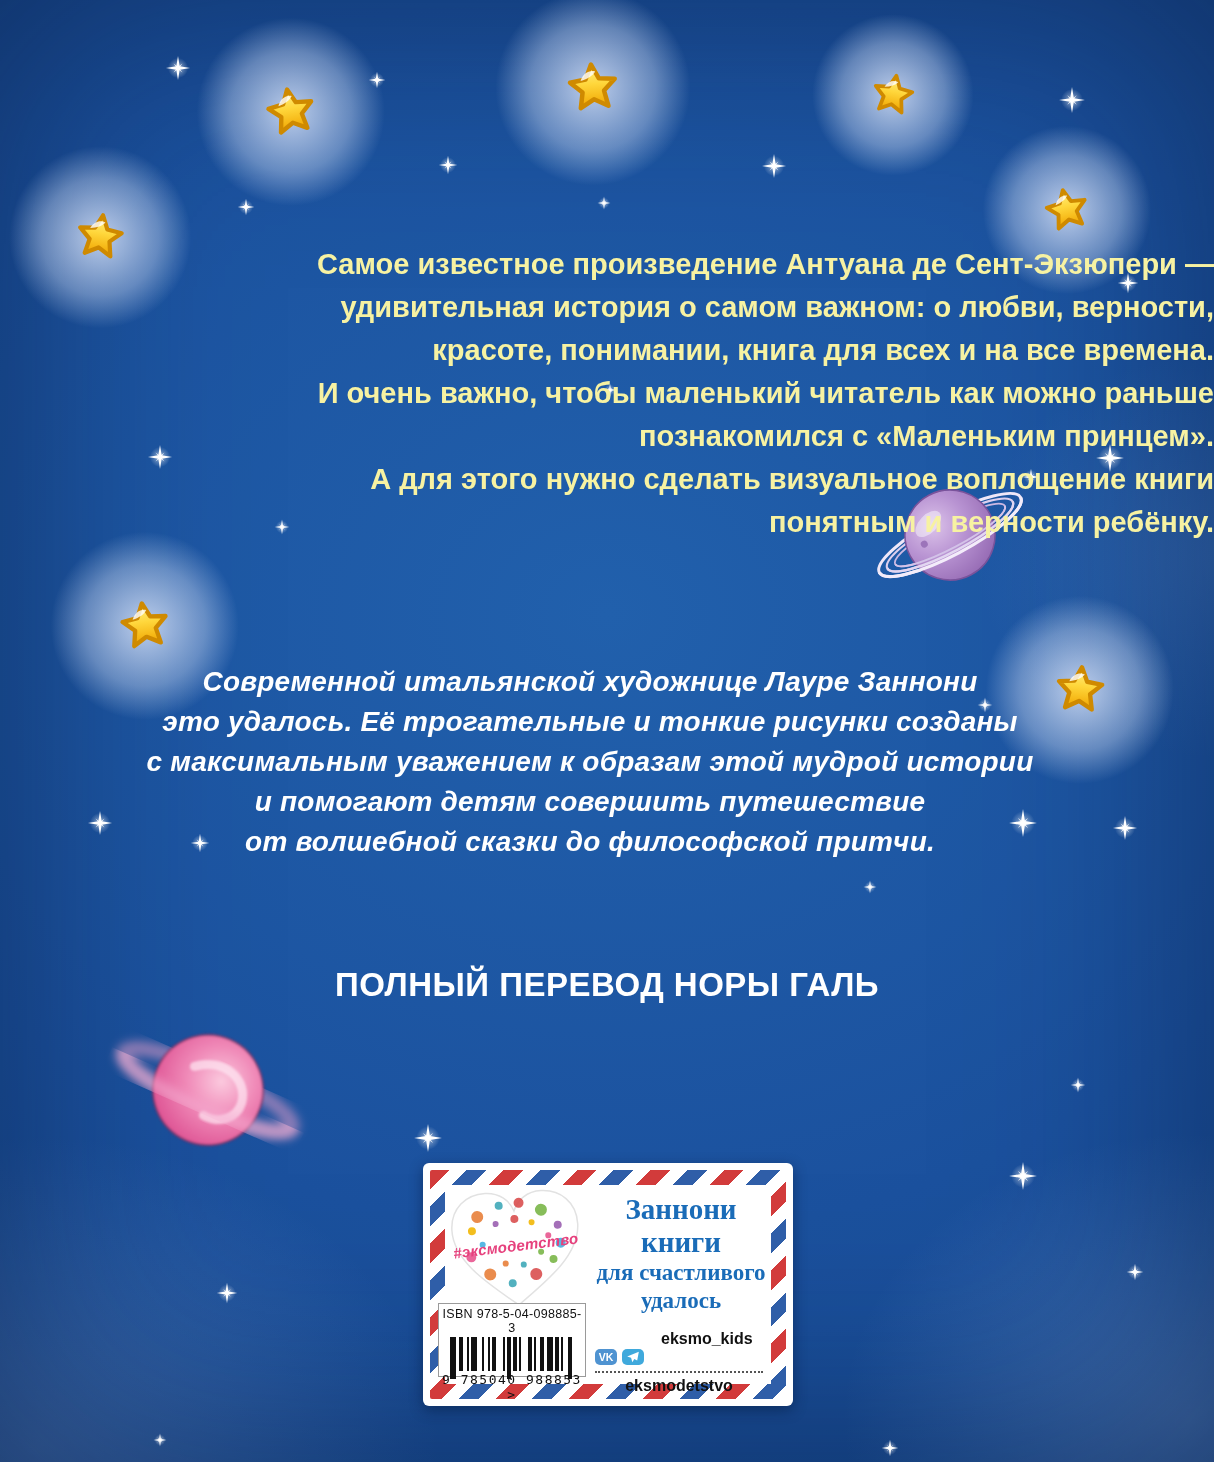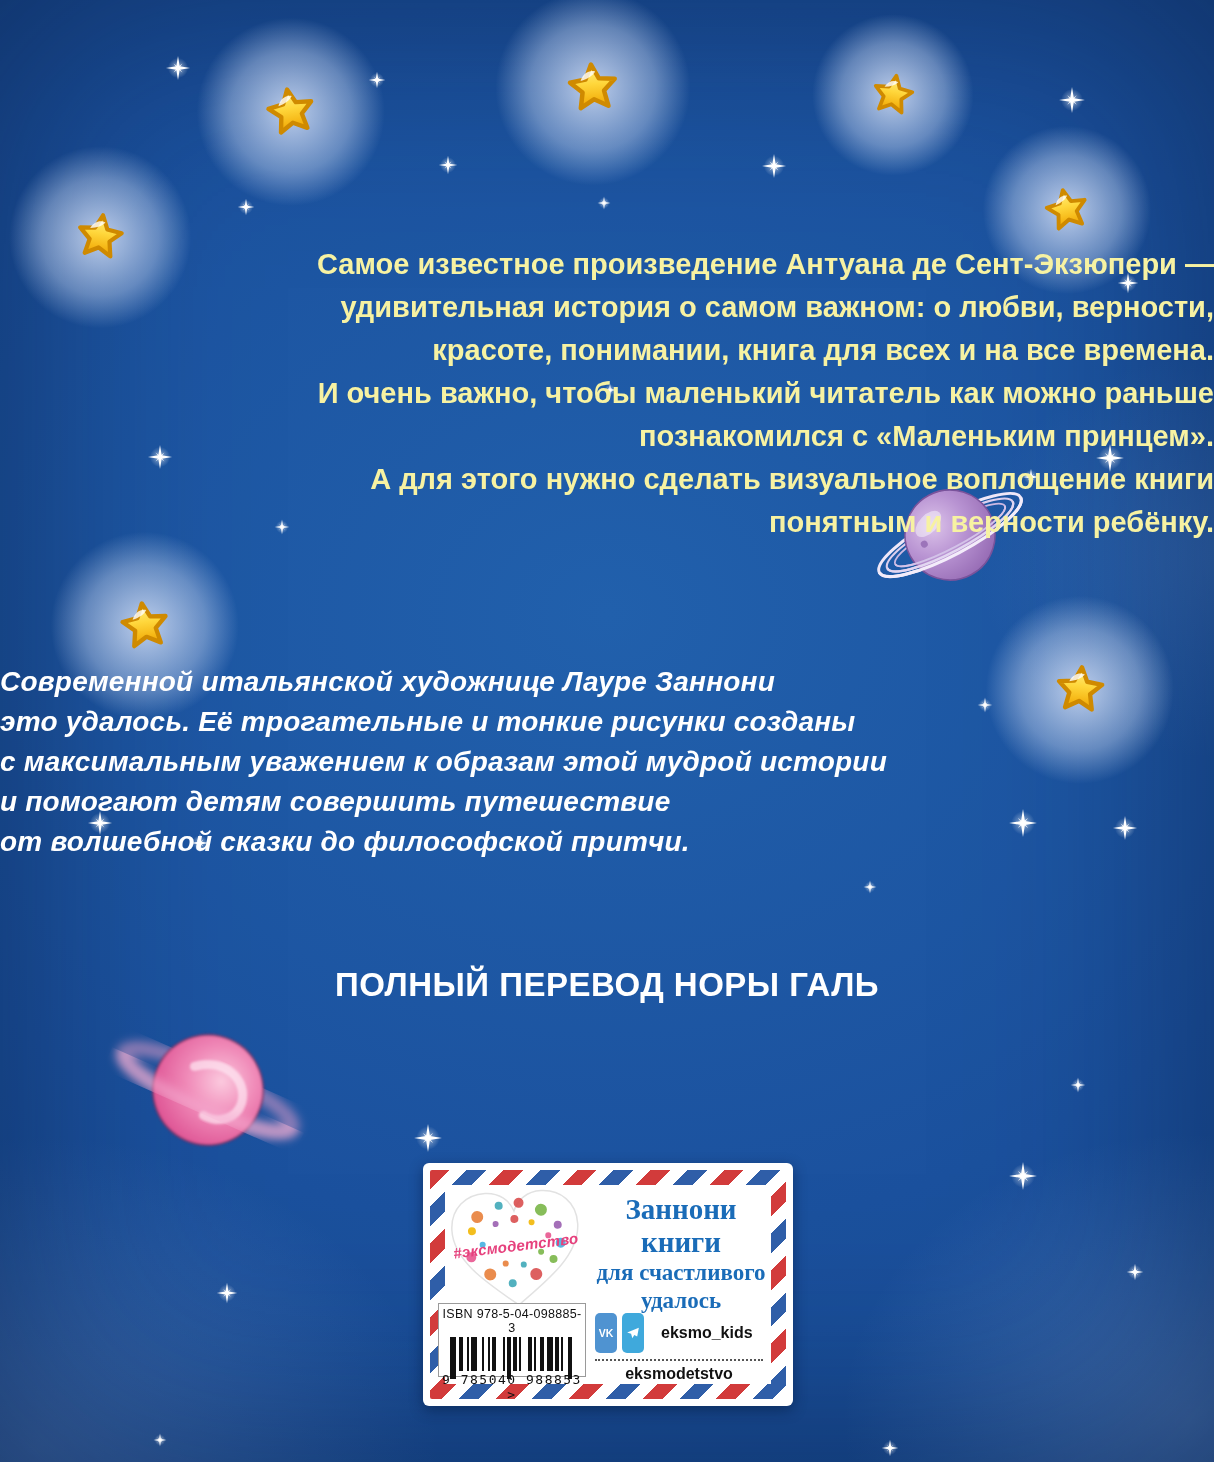--- a/index.html
+++ b/index.html
@@ -15,23 +15,24 @@
   }
   .sky{position:absolute;inset:0;}
   .glow,.gold-star,.sparkle,.planet{position:absolute;transform:translate(-50%,-50%);}
   .glow{pointer-events:none;}
   
   .txt-yellow{
     position:absolute;left:0;top:243px;width:1214px;text-align:right;
     color:var(--yellow,#f7f2a2);font-size:29px;font-weight:bold;line-height:43px;
   }
   .txt-white{
-    position:absolute;left:0;top:662px;width:1134px;
+    position:absolute;left:0;top:662px;width:1134px;text-align:center;
     color:var(--white,#ffffff);font-size:28px;font-style:italic;font-weight:bold;line-height:40px;
     letter-spacing:.2px;
+    padding-left:23px;
   }
   .txt-credit{
     position:absolute;left:0;top:966px;width:1214px;text-align:center;
     color:var(--white,#ffffff);font-size:33px;font-weight:bold;letter-spacing:.5px;
   }
   
   .label{
     position:absolute;left:423px;top:1163px;width:370px;height:243px;
     background:#fff;border-radius:6px;padding:7px;box-sizing:border-box;
     box-shadow:0 4px 14px rgba(5,20,50,.45);
@@ -57,21 +58,21 @@
   .isbn-box{
     position:absolute;left:-7px;top:118px;width:148px;height:74px;background:#fff;
     border:1px solid #9a9a9a;box-sizing:border-box;text-align:center;overflow:visible;
   }
   .isbn-text{font-size:12.5px;color:#111;margin-top:3px;letter-spacing:.3px;}
   .bars{display:flex;justify-content:center;height:34px;margin-top:2px;overflow:visible;padding:0 6px;}
   .bars div{flex:none;}
   .bar-digits{font-family:"DejaVu Sans Mono",monospace;font-size:13px;color:#111;letter-spacing:1.5px;margin-top:1px;}
   .social{position:absolute;left:150px;top:128px;width:174px;}
   .social-row{display:flex;align-items:center;gap:5px;}
-  .badge{display:inline-flex;align-items:center;justify-content:center;width:22px;height:40px;border-radius:5px;flex:none;}
+  .badge{display:inline-flex;align-items:center;justify-content:center;width:22px;height:16px;border-radius:5px;flex:none;margin-top:36px;}
   .vk{background:var(--vk,#4f93d1);color:#fff;font-size:10.5px;font-weight:bold;}
   .tg{background:var(--tg,#3fa9dc);}
   .handle{font-size:16px;font-weight:bold;color:#111;margin-left:12px;}
   .dotline{border-top:2px dotted #555;margin:6px 0 4px 0;width:168px;}
   .handle2{font-size:16px;font-weight:bold;color:#111;text-align:center;width:168px;}
 </style>
 </head>
 <body>
 
 <svg width="0" height="0" style="position:absolute">

